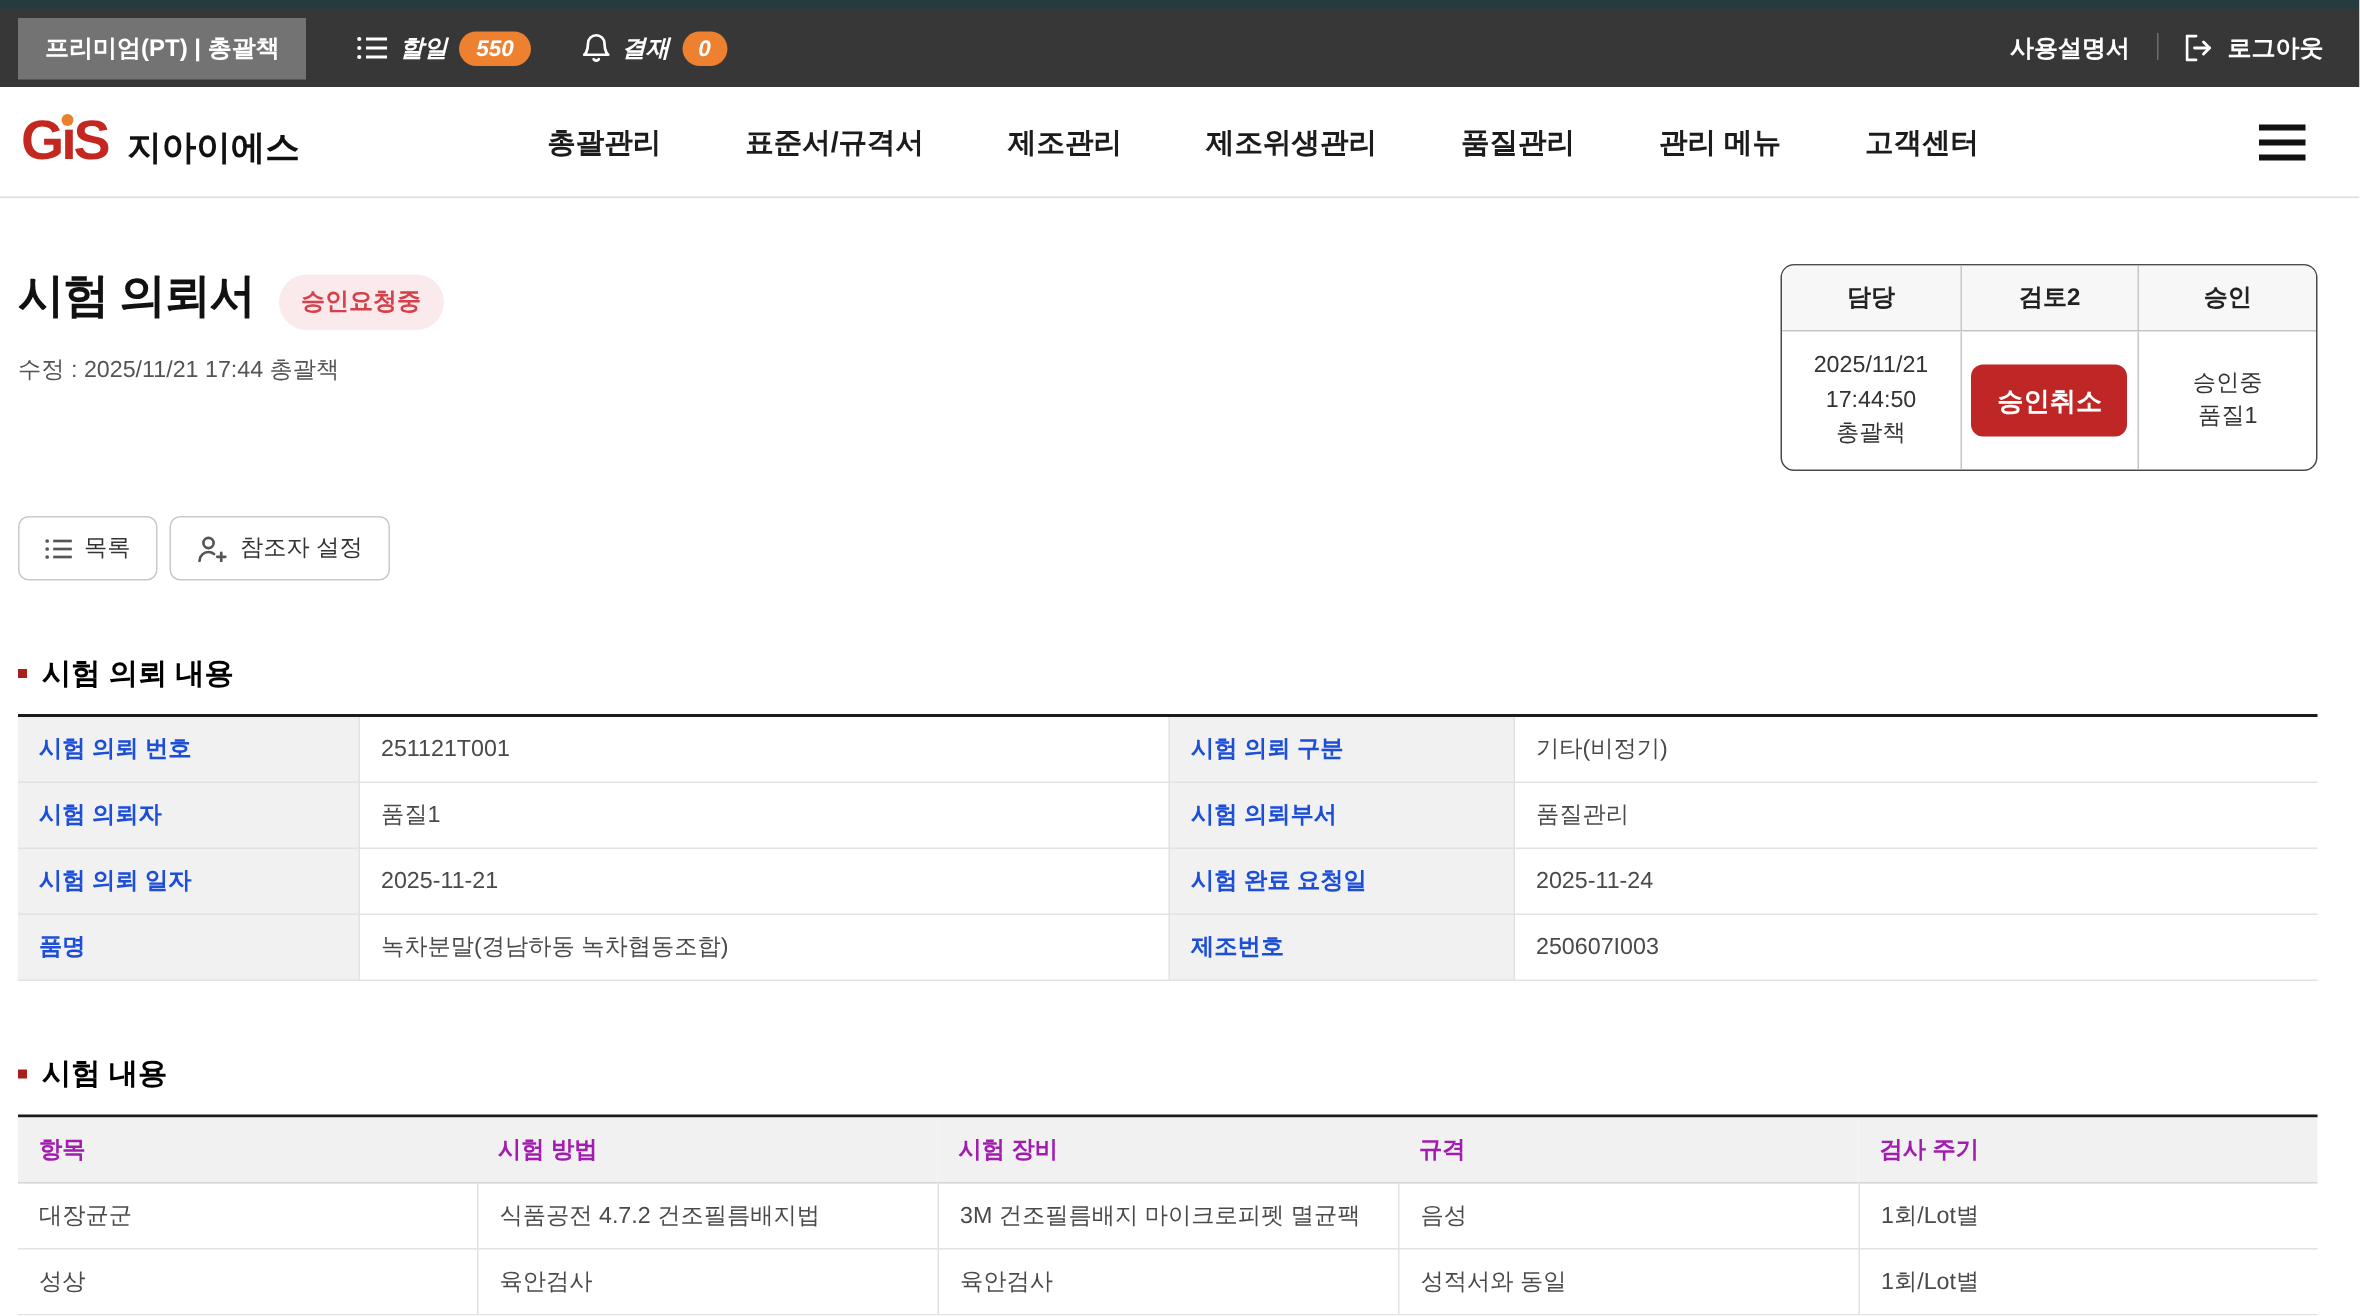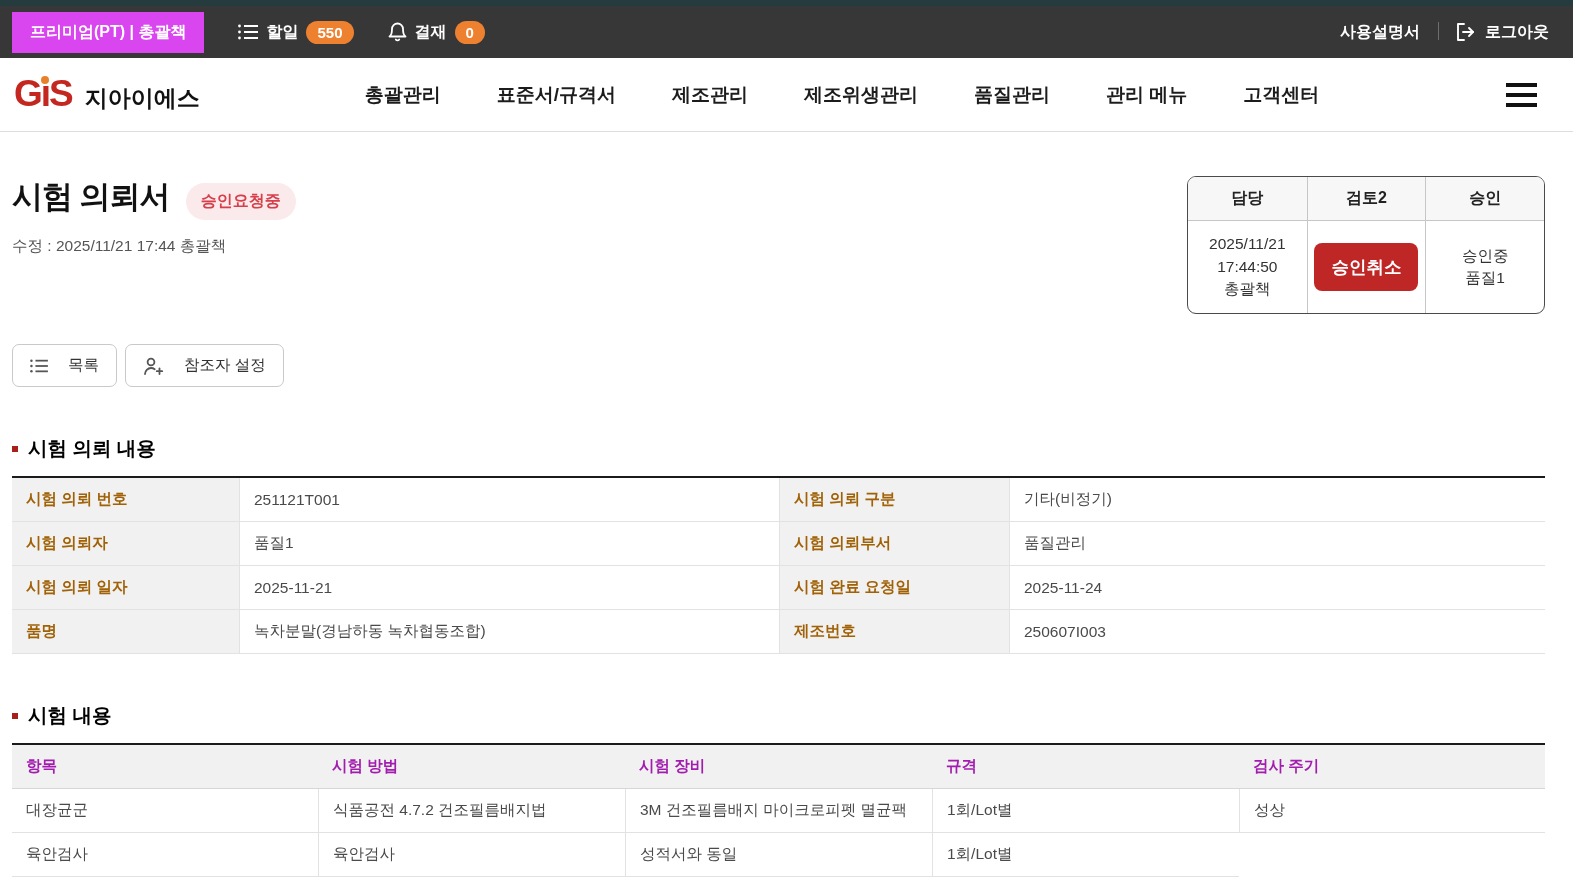--- a/index.html
+++ b/index.html
@@ -9,24 +9,24 @@
     font-family:"Liberation Sans","DejaVu Sans",sans-serif;
     color:#222;
   }
   
   .top-strip { height:6px; background:#263B3E; }
   .topbar {
     height:52px; background:#373737; display:flex; align-items:center;
     padding:0 24px 0 12px; color:#fff;
   }
   .premium-badge {
-    background:#d946ef; color:#fff; font-weight:bold; font-size:16px;
+    background:#737373; color:#fff; font-weight:bold; font-size:16px;
     padding:10px 18px; cursor:pointer;
   }
-  .tb-group { display:flex; align-items:center; gap:8px; margin-left:34px; cursor:pointer; }
+  .tb-group { display:flex; align-items:center; gap:8px; margin-left:34px; cursor:pointer;font-style:italic; }
   .tb-group .tb-label { font-weight:bold; font-size:16px; }
   .count-pill {
     background:#EE812F; color:#fff; font-weight:bold; font-size:15px;
     border-radius:14px; padding:3px 11px; min-width:28px; text-align:center;
   }
   .tb-right { margin-left:auto; display:flex; align-items:flex-start; gap:18px; }
   .tb-link { font-weight:bold; font-size:16px; color:#fff; cursor:pointer; }
   .tb-divider { width:1px; height:18px; background:#6d6d6d; }
   .logout { display:flex; align-items:center; gap:8px; cursor:pointer; }
   .icon-svg { display:block; }
@@ -67,36 +67,36 @@
     text-align:center; font-size:15.5px; color:#333; line-height:1.45; white-space:pre-line; padding:8px 4px;
   }
   .cancel-btn {
     background:#BF2727; color:#fff; border:none; border-radius:8px;
     font-size:17.5px; font-weight:bold; padding:12px 17px; cursor:pointer;
     font-family:inherit;
   }
   
   .toolbar { margin-top:30px; display:flex; gap:8px; }
   .tool-btn {
-    display:inline-flex; align-items:center; gap:20px; background:#fff;
+    display:inline-flex; align-items:center; gap:8px; background:#fff;
     border:1px solid #c9c9c9; border-radius:7px; padding:10px 17px;
     font-size:15.5px; color:#333; cursor:pointer; font-family:inherit;
   }
   
   .section { margin-top:48px; }
   .section-title { display:flex; align-items:center; gap:10px; font-size:19.5px; font-weight:bold; color:#000000; }
   .bullet { width:6px; height:6px; background:#A8201A; display:inline-block; }
   
   .grid-table { margin-top:14px; border-top:2px solid #1b1b1b; }
   .req-table { display:grid; grid-template-columns:228px 540px 230px 1fr; }
   .cell {
     min-height:44px; display:flex; align-items:center; padding:10px 14px;
     border-bottom:1px solid #e2e2e2; font-size:15.5px;
   }
-  .cell.label { background:#f1f1f1; font-weight:bold; color:#a16207; border-right:1px solid #e2e2e2; }
+  .cell.label { background:#f1f1f1; font-weight:bold; color:#1d4ed8; border-right:1px solid #e2e2e2; }
   .cell.value { color:#4a4a4a; }
   .cell.value.mid { border-right:1px solid #e2e2e2; }
   .test-table { display:grid; grid-template-columns:306px 307px 307px 307px 1fr; }
   .cell.th { background:#f1f1f1; font-weight:bold; color:#a21caf; border-bottom:1px solid #d6d6d6; }
   .cell.th + .cell.th, .cell.td-borders { border-left:none; }
   .test-table .cell:not(:nth-child(5n+1)) { border-left:1px solid #e2e2e2; }
 </style>
 </head>
 <body>
 
@@ -268,20 +268,21 @@
     <div class="grid-table test-table">
       <div class="cell th">항목</div>
       <div class="cell th">시험 방법</div>
       <div class="cell th">시험 장비</div>
       <div class="cell th">규격</div>
       <div class="cell th">검사 주기</div>
 
       <div class="cell value">대장균군</div>
       <div class="cell value">식품공전 4.7.2 건조필름배지법</div>
       <div class="cell value">3M 건조필름배지 마이크로피펫 멸균팩</div>
+      <div class="cell value">음성</div>
       <div class="cell value">1회/Lot별</div>
 
       <div class="cell value">성상</div>
       <div class="cell value">육안검사</div>
       <div class="cell value">육안검사</div>
       <div class="cell value">성적서와 동일</div>
       <div class="cell value">1회/Lot별</div>
     </div>
   </section>
 </main>

